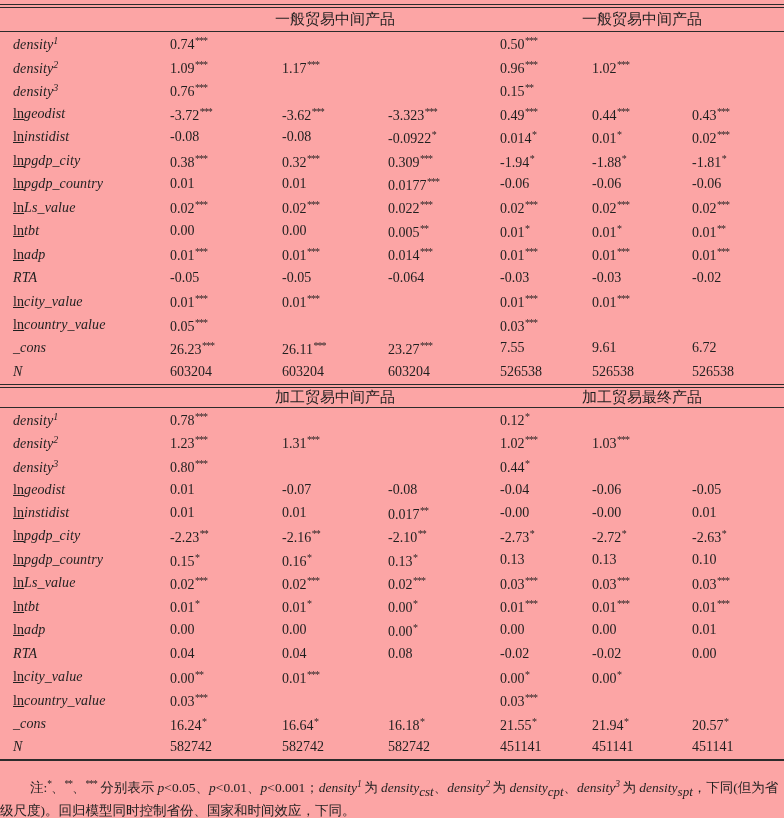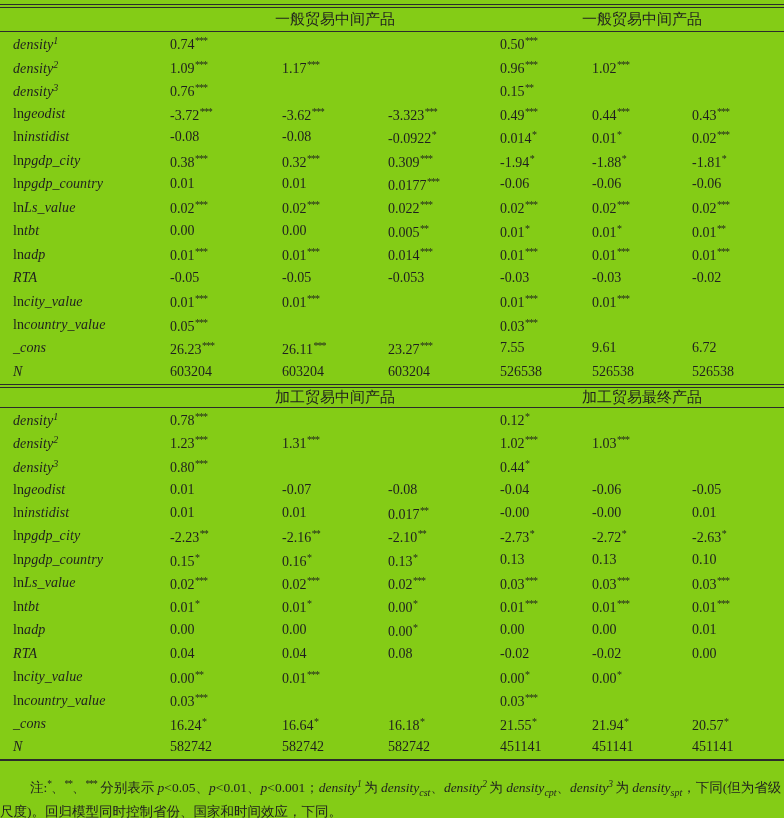--- a/index.html
+++ b/index.html
@@ -3,21 +3,21 @@
 <meta charset="utf-8">
 <style>
   html,body{margin:0;padding:0;}
   body{
     background:#e8e8e8;
     font-family:"Liberation Serif","DejaVu Serif",serif;
   }
   .page{
     position:relative;
     width:784px;height:818px;
-    background:#84cc16;
+    background:#fca5a5;
     color:#1f1f1f;
     overflow:hidden;
   }
   .rule-double{
     height:2px;
     border-top:1.6px solid #2b2b2b;
     border-bottom:1.6px solid #2b2b2b;
     width:784px;
   }
   .rule-top{margin-top:4px;}
@@ -52,21 +52,21 @@
     padding:0;
     vertical-align:middle;
     white-space:nowrap;
     overflow:visible;
   }
   td.lbl{
     padding-left:13px;
     font-style:italic;
     letter-spacing:.1px;
   }
-  td.lbl .rm{font-style:normal;}
+  td.lbl .rm{font-style:normal;text-decoration:underline;}
   sup.lsup{
     font-size:10px;
     font-style:italic;
     position:relative;top:1px;
   }
   td.val{text-align:left;}
   sup.st{
     font-size:10px;
     letter-spacing:-1px;
     position:relative;top:1px;left:.5px;
@@ -79,21 +79,21 @@
     text-indent:30px;
     color:#1f1f1f;
   }
   .footnote .it{font-style:italic;}
   .footnote sup.fsup{
     font-size:9.5px;
     letter-spacing:-1px;
     position:relative;top:.5px;
   }
   .footnote sub.fsub{
-    font-size:10px;
+    font-size:13px;
     position:relative;bottom:-1px;
   }
 </style>
 </head>
 <body>
 
 <div class="page">
 
   <div class="rule-double rule-top"></div>
 
@@ -202,21 +202,21 @@
           <td class="val">0.01<sup class="st">***</sup></td>
           <td class="val">0.014<sup class="st">***</sup></td>
           <td class="val">0.01<sup class="st">***</sup></td>
           <td class="val">0.01<sup class="st">***</sup></td>
           <td class="val">0.01<sup class="st">***</sup></td>
         </tr>
         <tr>
           <td class="lbl">RTA</td>
           <td class="val">-0.05</td>
           <td class="val">-0.05</td>
-          <td class="val">-0.053</td>
+          <td class="val">-0.064</td>
           <td class="val">-0.03</td>
           <td class="val">-0.03</td>
           <td class="val">-0.02</td>
         </tr>
         <tr>
           <td class="lbl"><span class="rm">ln</span>city_value</td>
           <td class="val">0.01<sup class="st">***</sup></td>
           <td class="val">0.01<sup class="st">***</sup></td>
           <td class="val"></td>
           <td class="val">0.01<sup class="st">***</sup></td>

